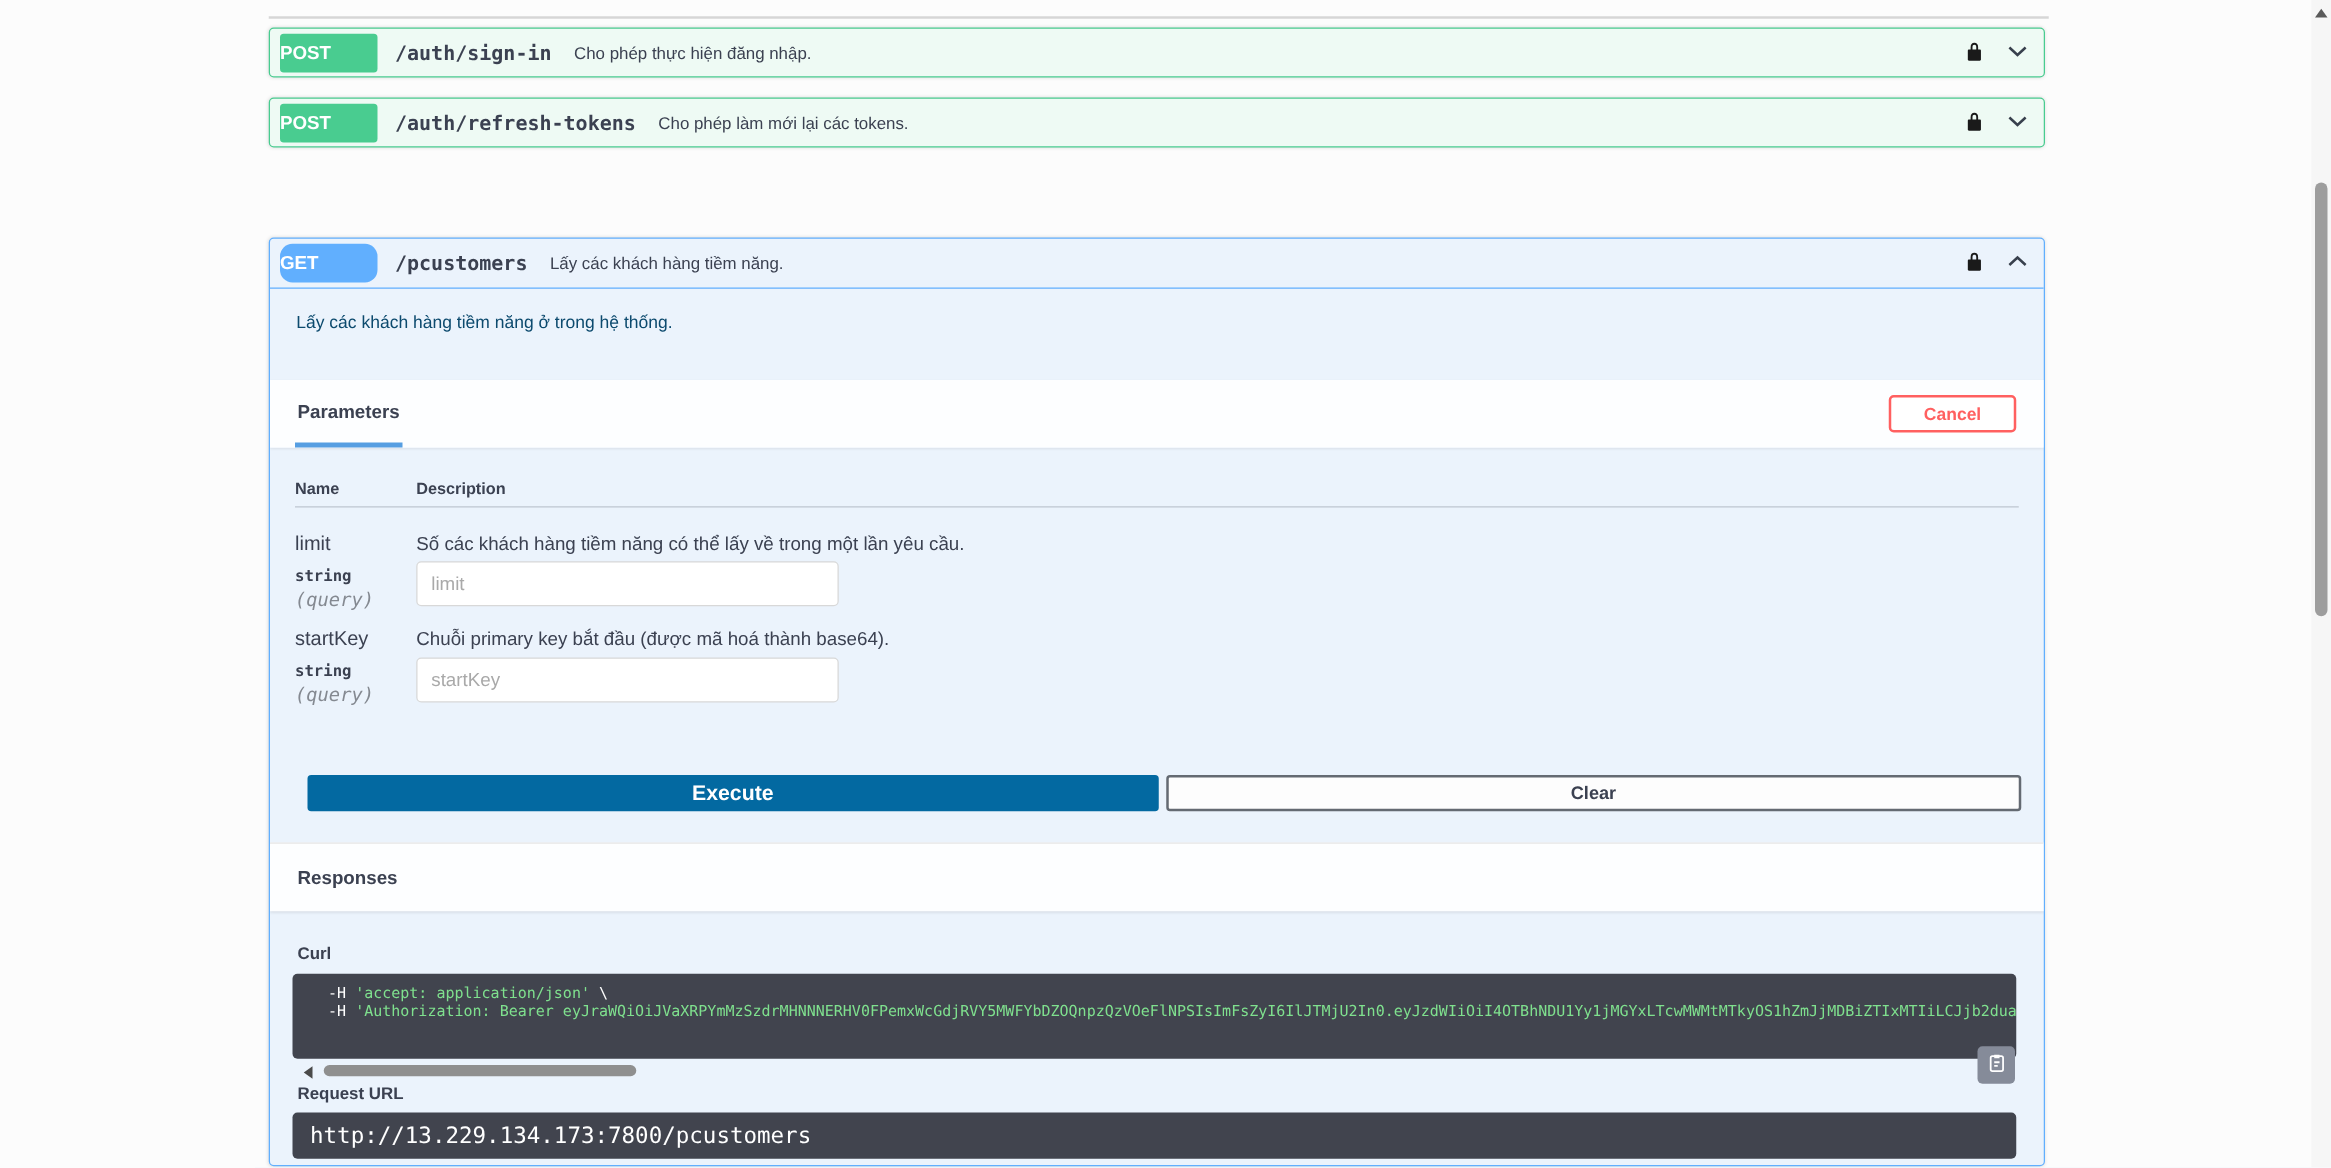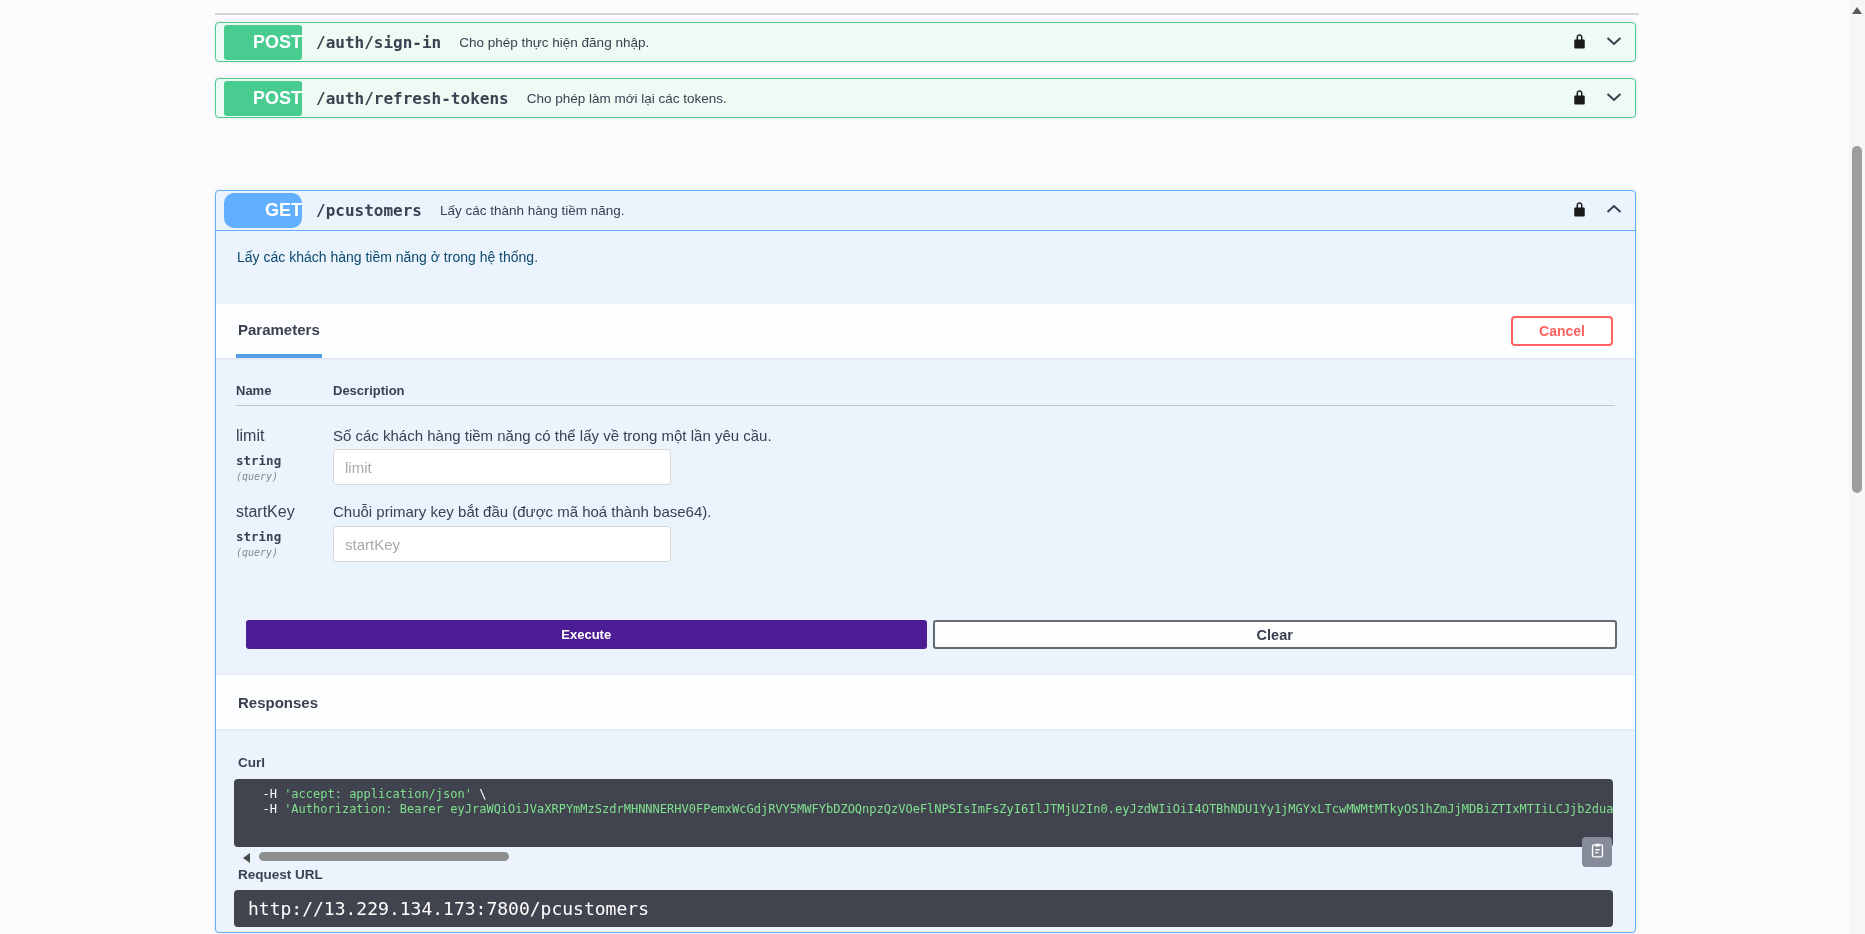--- a/index.html
+++ b/index.html
@@ -8,22 +8,22 @@
   .page { position:relative; width:1865px; height:934px; }
 
   .top-divider { position:absolute; left:215px; top:13px; width:1424px; height:2px; background:#d6d6d6; }
 
   
   .opblock { position:absolute; left:215px; width:1421px; border-radius:4px; box-shadow:0 0 3px rgba(0,0,0,.12); }
   .opblock.post { background:#eefaf4; border:1px solid #49cc90; }
   #post1 { top:22px; height:40px; }
   #post2 { top:78px; height:40px; }
   .opblock-summary { display:flex; align-items:center; height:100%; padding:0 8px; cursor:pointer; }
-  .method-badge { min-width:78px; text-align:right; padding:7px 0; border-radius:3px; color:#fff;
-                  font-weight:bold; font-size:18px; }
+  .method-badge { min-width:78px; text-align:left; padding:7px 0; border-radius:3px; color:#fff;
+                  font-weight:bold; font-size:15px; }
   .post .method-badge { background:#49cc90; }
   .get-badge { background:#61affe;border-radius:10px; }
   .opblock-path { margin-left:14px; font-family:"DejaVu Sans Mono", monospace; font-weight:bold;
                   font-size:16px; color:#3b4151; }
   .opblock-summary-desc { margin-left:18px; font-size:13.5px; color:#3b4151; }
   .flex-spacer { flex:1; }
   .lock-btn { border:none; background:none; display:flex; margin-right:14px; cursor:pointer; }
   .chev-btn { border:none; background:none; display:flex; padding:3px; cursor:pointer; }
 
   
@@ -47,30 +47,30 @@
                 color:#ff6060; font-weight:bold; font-size:14px; padding:5px 26px; cursor:pointer; }
 
   .th { position:absolute; font-size:13px; font-weight:bold; color:#3b4151; }
   .th-name { left:20px; top:192px; }
   .th-desc { left:117px; top:192px; }
   .table-divider { position:absolute; left:20px; right:20px; top:214px; height:1px; background:rgba(59,65,81,.25); }
 
   .param-name { position:absolute; left:20px; font-size:16px; color:#3b4151; }
   .param-type { position:absolute; left:20px; font-family:"DejaVu Sans Mono", monospace; font-size:12.5px;
                 font-weight:bold; color:#3b4151; }
-  .param-in   { position:absolute; left:20px; font-family:"DejaVu Sans Mono", monospace; font-size:10px;
+  .param-in   { position:absolute; left:20px; font-family:"DejaVu Sans Mono", monospace; font-size:15px;
                 font-style:italic; color:#848991; }
   .param-desc { position:absolute; left:117px; font-size:15px; color:#3b4151; }
   .param-input { position:absolute; left:117px; width:338px; height:36px; border:1px solid #d8d8d8;
                  border-radius:4px; background:#fff; font-size:15px; padding:0 11px; color:#3b4151;
                  font-family:"Liberation Sans", sans-serif; }
   .param-input::placeholder { color:#a9a9a9; }
 
   .btn-row { position:absolute; top:429px; left:30px; right:18px; height:29px; display:flex; gap:6px; }
-  .execute-btn { flex:1; background:#4c1d95; color:#fff; font-weight:bold; font-size:13px; border:none;
+  .execute-btn { flex:1; background:#0369a1; color:#fff; font-weight:bold; font-size:17px; border:none;
                  border-radius:3px; cursor:pointer; }
   .clear-btn { flex:1; background:#fdfdfd; color:#3b4151; font-weight:bold; font-size:14.5px;
                border:2px solid #646a72; border-radius:3px; cursor:pointer; }
 
   .responses-header { position:absolute; top:483px; left:0; right:0; height:55px;
                       background:rgba(255,255,255,.88); border-top:1px solid #e6e6e6;
                       box-shadow:0 1px 2px rgba(0,0,0,.08);
                       display:flex; align-items:center; padding:0 22px;
                       font-size:15px; font-weight:bold; color:#3b4151; }
 
@@ -157,21 +157,21 @@
       </button>
     </div>
   </div>
 
 
   <div class="opblock get-open">
 
     <div class="get-summary">
       <span class="method-badge get-badge">GET</span>
       <span class="opblock-path">/pcustomers</span>
-      <span class="opblock-summary-desc">Lấy các thành hàng tiềm năng.</span>
+      <span class="opblock-summary-desc">Lấy các khách hàng tiềm năng.</span>
       <span class="flex-spacer"></span>
       <button class="lock-btn">
         <span>
           <svg width="15" height="18" viewBox="0 0 20 20">
               <path fill="#1a1a1a" d="M15.8 8H14V5.6C14 2.703 12.665 1 10 1 7.334 1 6 2.703 6 5.6V8H4.2C3.5 8 3 8.5 3 9.2v9.6c0 .7.5 1.2 1.2 1.2h11.6c.7 0 1.2-.5 1.2-1.2V9.2c0-.7-.5-1.2-1.2-1.2zM12 8H8V5.6c0-1.9.7-2.6 2-2.6s2 .7 2 2.6V8z"></path>
             </svg>
         </span>
       </button>
       <button class="chev-btn">
         <span>

